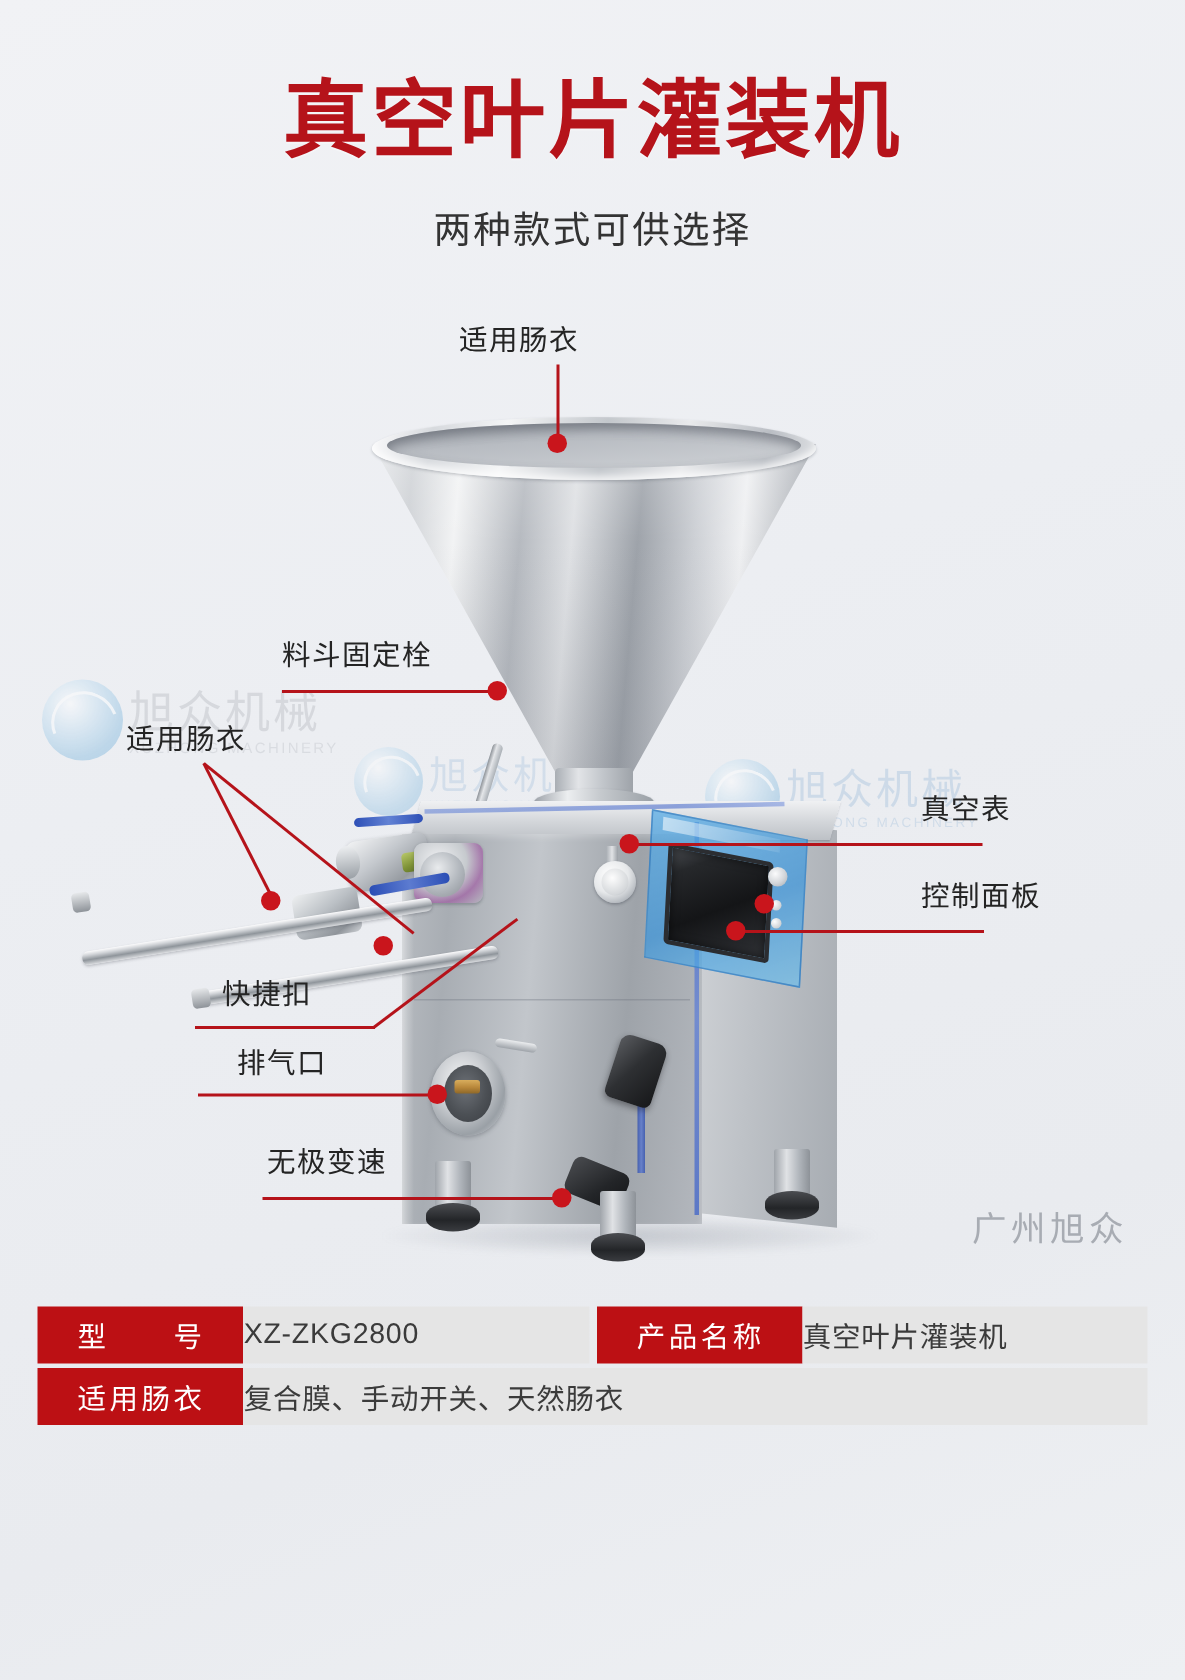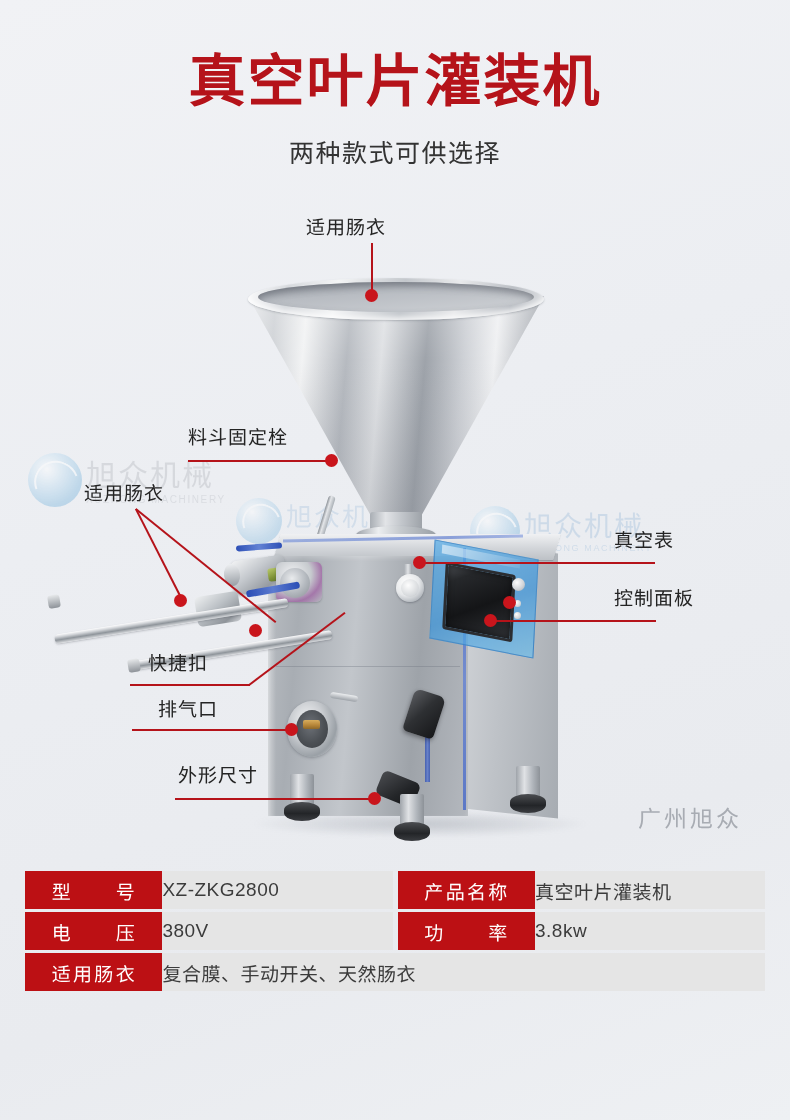--- a/index.html
+++ b/index.html
@@ -598,20 +598,21 @@
     background: #b5131a;
     transform-origin: left center;
   }
 
   .brand-text {
     position: absolute;
     font-size: 23px;
     color: #a8acb3;
     letter-spacing: 3px;
     white-space: nowrap;
+    margin-left: 10px;
   }
 
   
   .spec-table {
     position: absolute;
     left: 25px;
     top: 868px;
     width: 740px;
     border-collapse: separate;
     border-spacing: 0 3px;
@@ -756,21 +757,21 @@
     <div class="dot" style="left:249px; top:428px;"></div>
 
     <div class="callout" style="left:148px; top:458px;">快捷扣</div>
     <div class="lead-line" style="left:130px; top:488px; width:120px;"></div>
     <div class="diag" style="left:249px; top:488px; width:120px; transform:rotate(-37deg);"></div>
 
     <div class="callout" style="left:158px; top:504px;text-align:right;">排气口</div>
     <div class="lead-line" style="left:132px; top:533px; width:160px;"></div>
     <div class="dot" style="left:285px; top:527px;"></div>
 
-    <div class="callout" style="left:178px; top:570px;">外形尺寸</div>
+    <div class="callout" style="left:178px; top:570px;">无极变速</div>
     <div class="lead-line" style="left:175px; top:602px; width:200px;"></div>
     <div class="dot" style="left:368px; top:596px;"></div>
 
     <div class="callout" style="left:614px; top:335px;">真空表</div>
     <div class="lead-line" style="left:419px; top:366px; width:236px;"></div>
     <div class="dot" style="left:413px; top:360px;"></div>
 
     <div class="callout" style="left:614px; top:393px;">控制面板</div>
     <div class="lead-line" style="left:490px; top:424px; width:166px;"></div>
     <div class="dot" style="left:484px; top:418px;"></div>
@@ -783,27 +784,20 @@
     <tbody>
 
       <tr>
         <td class="lbl"><span class="sp2">型号</span></td>
         <td class="val val-left">XZ-ZKG2800</td>
         <td class="gap"></td>
         <td class="lbl"><span class="sp2">产品名称</span></td>
         <td class="val val-right">真空叶片灌装机</td>
       </tr>
 
-      <tr>
-        <td class="lbl"><span class="sp2">电压</span></td>
-        <td class="val val-left">380V</td>
-        <td class="gap"></td>
-        <td class="lbl"><span class="sp2">功率</span></td>
-        <td class="val val-right">3.8kw</td>
-      </tr>
 
 
 
 
       <tr>
         <td class="lbl"><span class="sp2">适用肠衣</span></td>
         <td class="val val-wide" colspan="4">复合膜、手动开关、天然肠衣</td>
       </tr>
 
     </tbody>

